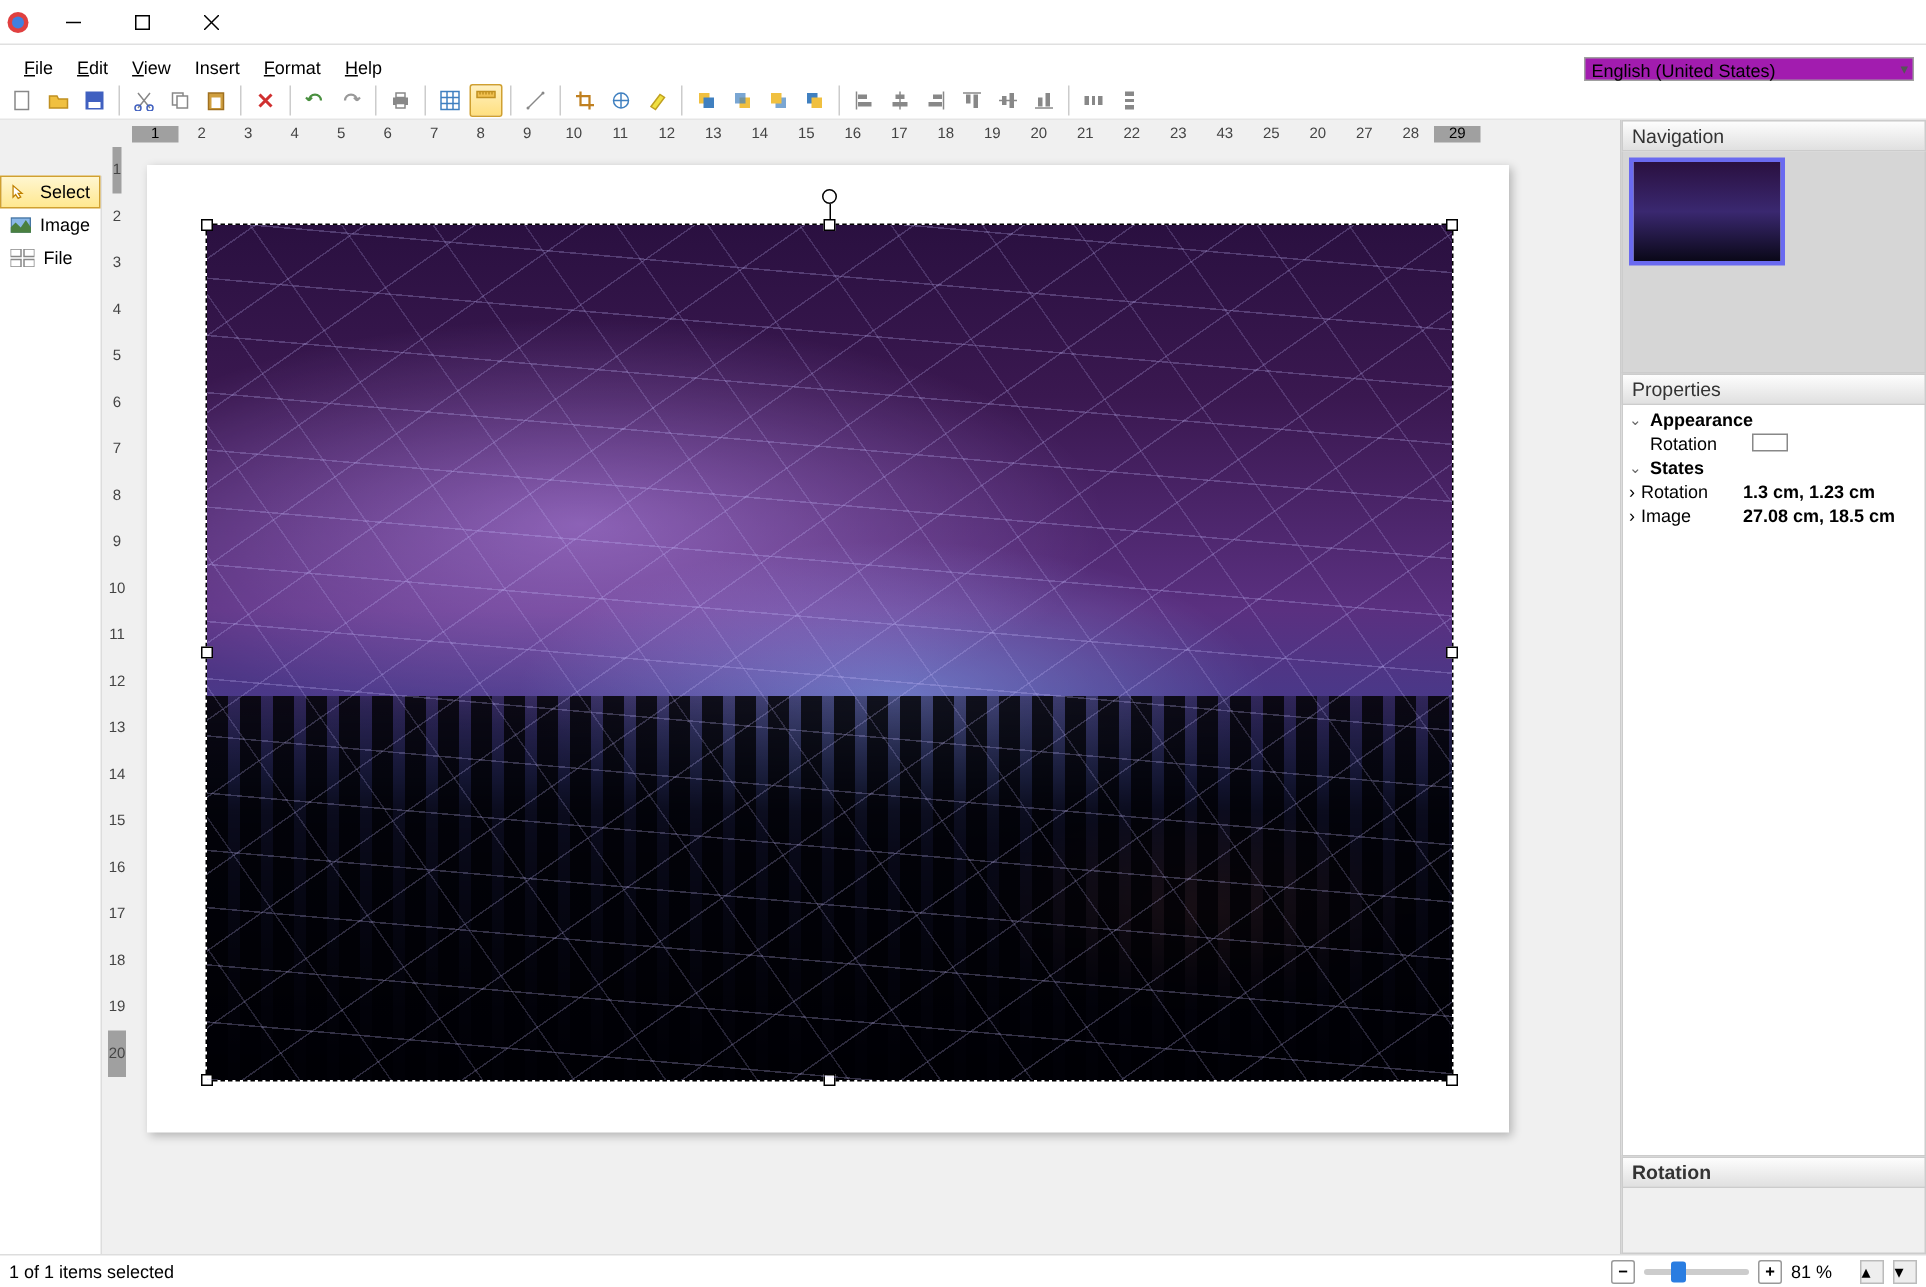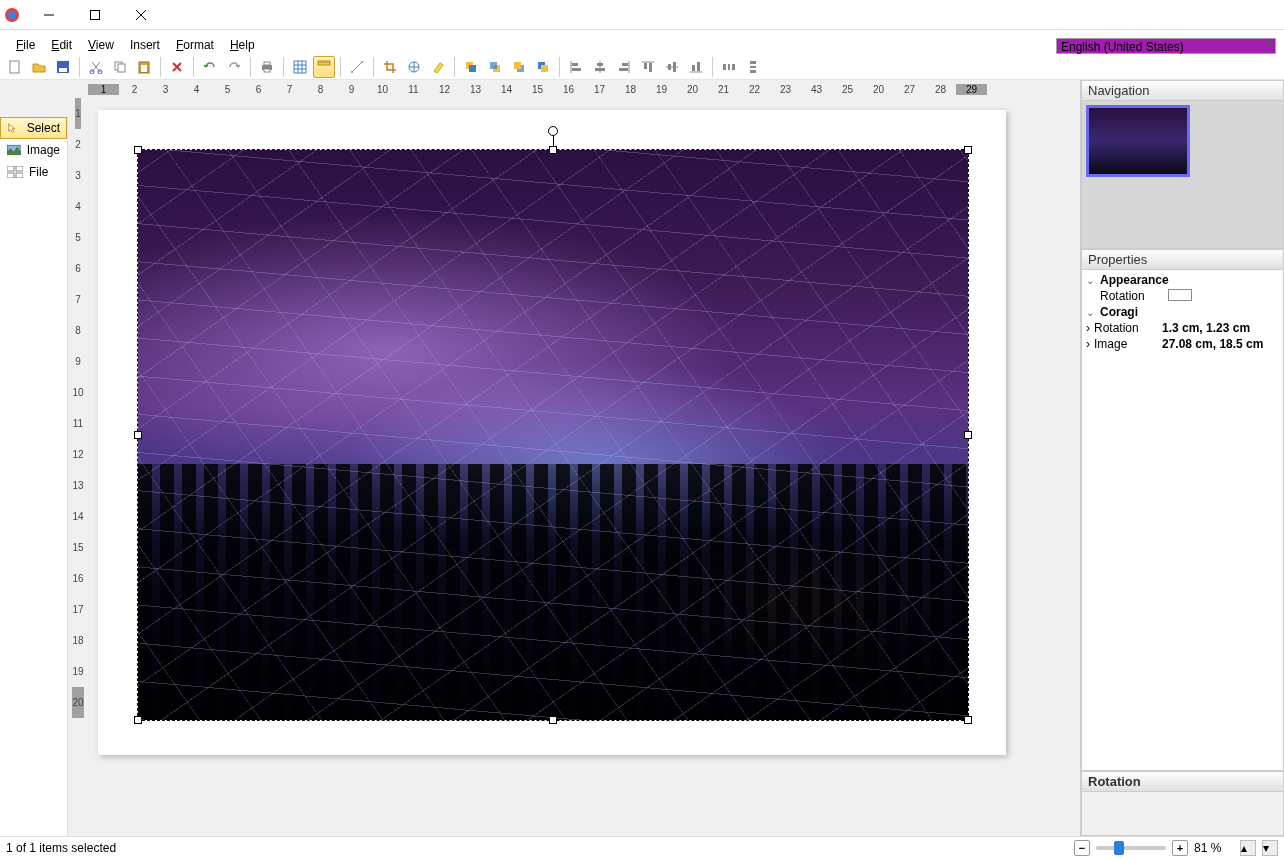--- a/index.html
+++ b/index.html
@@ -425,21 +425,21 @@
       <div class="prop-group">
           <span class="chev">⌄</span>
           <span class="glabel">Appearance</span>
         </div>
       <div class="prop-row">
           <span class="plabel">Rotation</span>
           <span class="swatch"></span>
         </div>
       <div class="prop-group">
           <span class="chev">⌄</span>
-          <span class="glabel">Coragi</span>
+          <span class="glabel">States</span>
         </div>
       <div class="prop-row">
           <span class="chev" style="margin-left:-14px;margin-right:4px">›</span>
           <span class="plabel">Rotation</span>
           <span class="pval">1.3 cm, 1.23 cm</span>
         </div>
       <div class="prop-row">
           <span class="chev" style="margin-left:-14px;margin-right:4px">›</span>
           <span class="plabel">Image</span>
           <span class="pval">27.08 cm, 18.5 cm</span>

